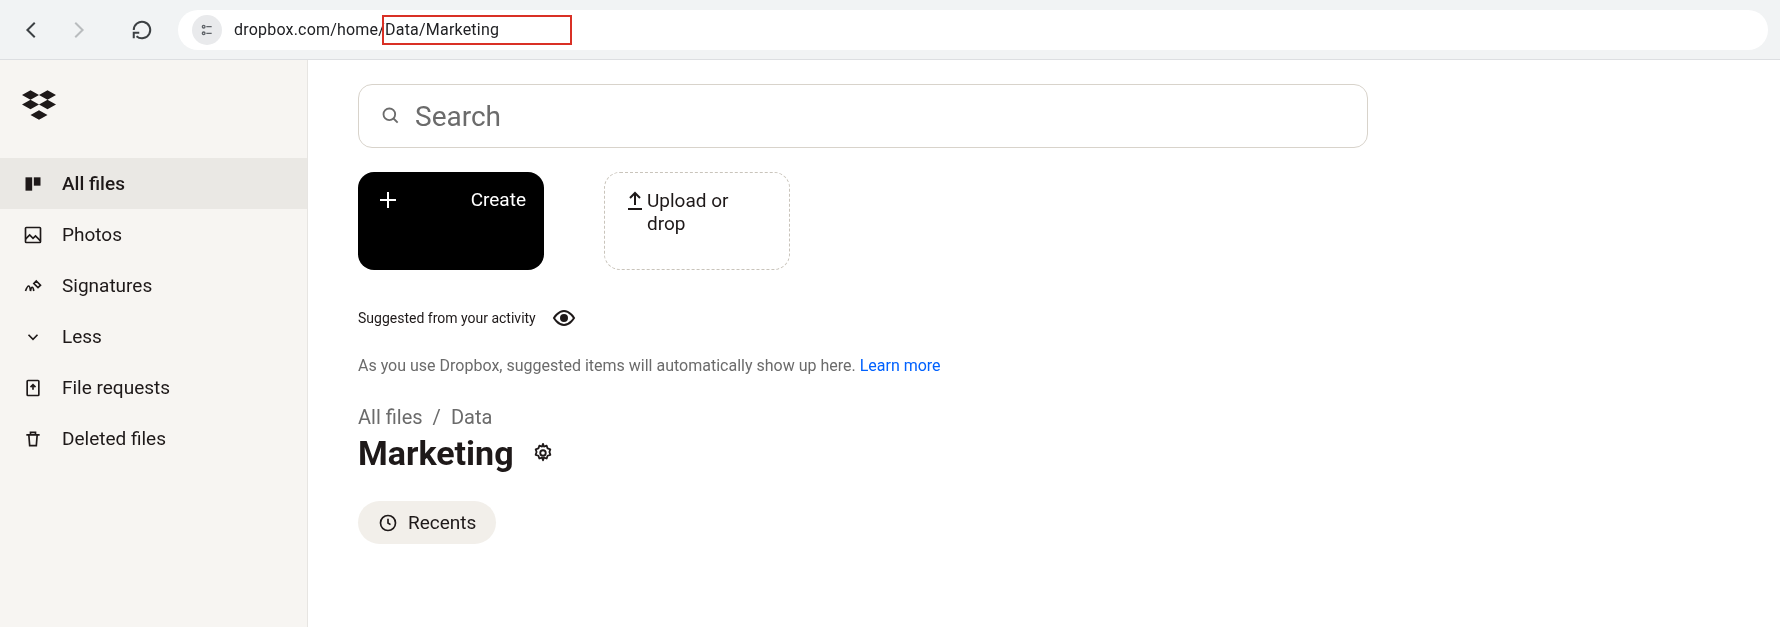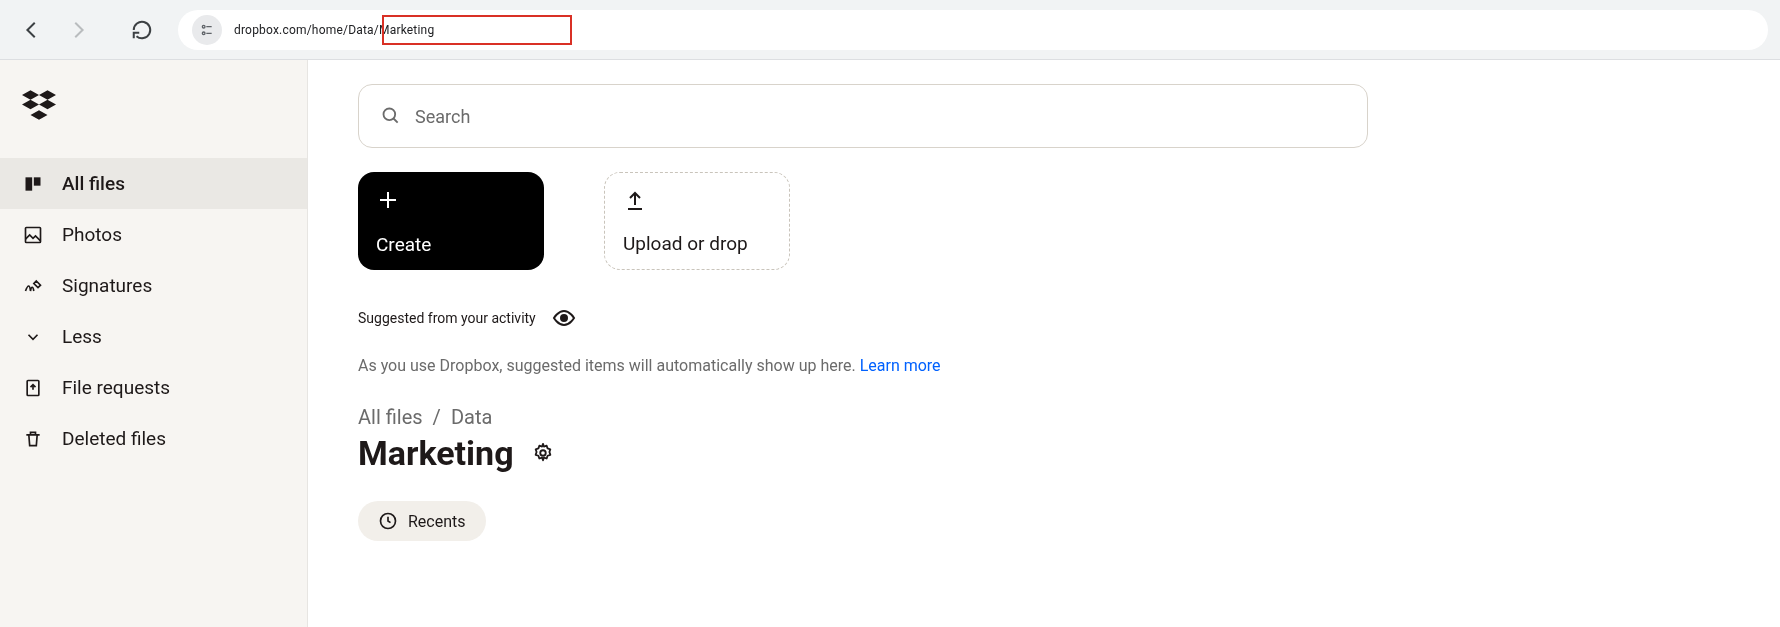--- a/index.html
+++ b/index.html
@@ -4,55 +4,55 @@
 <style>
   * { box-sizing: border-box; margin: 0; padding: 0; }
   body { font-family: -apple-system, BlinkMacSystemFont, "Segoe UI", Roboto, Helvetica, Arial, sans-serif; background: #fff; color: #1e1919; width: 1780px; height: 627px; overflow: hidden; }
 
   
   .browser-bar { height: 60px; background: #f1f3f4; display: flex; align-items: center; padding: 0 12px; gap: 6px; border-bottom: 1px solid #dcdee1; }
   .nav-btn { width: 40px; height: 40px; display: flex; align-items: center; justify-content: center; border-radius: 50%; color: #3c4043; }
   .nav-btn.disabled { color: #b9bcbe; }
   .url-bar { flex: 1; height: 40px; background: #fff; border-radius: 20px; display: flex; align-items: center; padding: 0 14px; gap: 12px; margin-left: 10px; position: relative; }
   .site-chip { width: 30px; height: 30px; background: #e9eaec; border-radius: 50%; display: flex; align-items: center; justify-content: center; font-size: 13px; color: #5f6368; }
-  .url-text { font-size: 12px; color: #202124; letter-spacing: 0.2px; }
+  .url-text { font-size: 16px; color: #202124; letter-spacing: 0.2px; }
   .url-highlight { position: absolute; border: 2px solid #d93025; height: 30px; top: 5px; pointer-events: none; }
 
   
   .app { display: flex; height: calc(627px - 60px); }
   .sidebar { width: 308px; background: #f7f5f2; border-right: 1px solid #e7e5e2; padding-top: 30px; }
   .logo-wrap { padding: 0 0 38px 22px; }
   .sidebar-item { display: flex; align-items: center; gap: 18px; padding: 14px 22px; font-size: 19px; color: #1e1919; cursor: pointer; }
   .sidebar-item.active { background: #eae8e4; font-weight: 500; }
   .sidebar-icon { width: 22px; display: flex; align-items: center; justify-content: center; color: #1e1919; }
 
   
   .main { flex: 1; padding: 24px 50px 0 50px; overflow: hidden; }
-  .search-box { width: 100%; max-width: 1010px; height: 64px; border: 1px solid #d8d3cb; border-radius: 14px; display: flex; align-items: center; padding: 0 22px; gap: 14px; color: #6b6b6b; font-size: 18px; }
+  .search-box { width: 100%; max-width: 1010px; height: 64px; border: 1px solid #d8d3cb; border-radius: 14px; display: flex; align-items: center; padding: 0 22px; gap: 14px; color: #6b6b6b; font-size: 28px; }
   .search-box svg { color: #6b6b6b; }
 
   .action-row { display: flex; gap: 20px; margin-top: 24px; }
-  .action-card { width: 186px; height: 98px; border-radius: 16px; padding: 16px 18px 14px 18px; display: flex; flex-direction: column; justify-content: space-between; cursor: pointer; }
+  .action-card { width: 186px; height: 98px; border-radius: 16px; padding: 16px 18px 14px 18px; display: flex; flex-direction: row; justify-content: space-between; cursor: pointer; }
   .card-create { background: #000; color: #fff; }
   .card-outline { background: #fff; border: 1px solid #d8d3cb; }
   .card-dashed { background: #fff; border: 1.5px dashed #c9c4bb; margin-left: 40px; }
   .action-card .card-icon { height: 26px; }
   .action-card .card-label { font-size: 19px; }
 
   .suggested-row { display: flex; align-items: center; gap: 16px; margin-top: 36px; font-size: 14px; color: #1e1919; }
   .suggested-text { margin-top: 26px; font-size: 16px; color: #6b6b6b; }
   .suggested-text a { color: #0061fe; text-decoration: none; }
 
   .breadcrumb { margin-top: 30px; font-size: 20px; color: #6b6b6b; display: flex; gap: 10px; align-items: center; }
   .breadcrumb .crumb { cursor: pointer; }
   .title-row { display: flex; align-items: center; gap: 18px; margin-top: 4px; }
   .page-title { font-size: 34px; font-weight: 700; }
 
   .chip-row { display: flex; gap: 14px; margin-top: 28px; }
-  .chip { background: #f2efea; border-radius: 999px; padding: 10px 20px; display: flex; align-items: center; gap: 10px; font-size: 16px; cursor: pointer; }
+  .chip { background: #f2efea; border-radius: 999px; padding: 10px 20px; display: flex; align-items: center; gap: 10px; font-size: 19px; cursor: pointer; }
 
   svg { display: block; }
 </style>
 </head>
 <body>
 
 <div class="browser-bar">
   <div class="nav-btn">
     <svg width="22" height="22" viewBox="0 0 24 24" fill="none" stroke="currentColor" stroke-width="2.2">
         <path d="M15 4l-8 8 8 8"></path>

